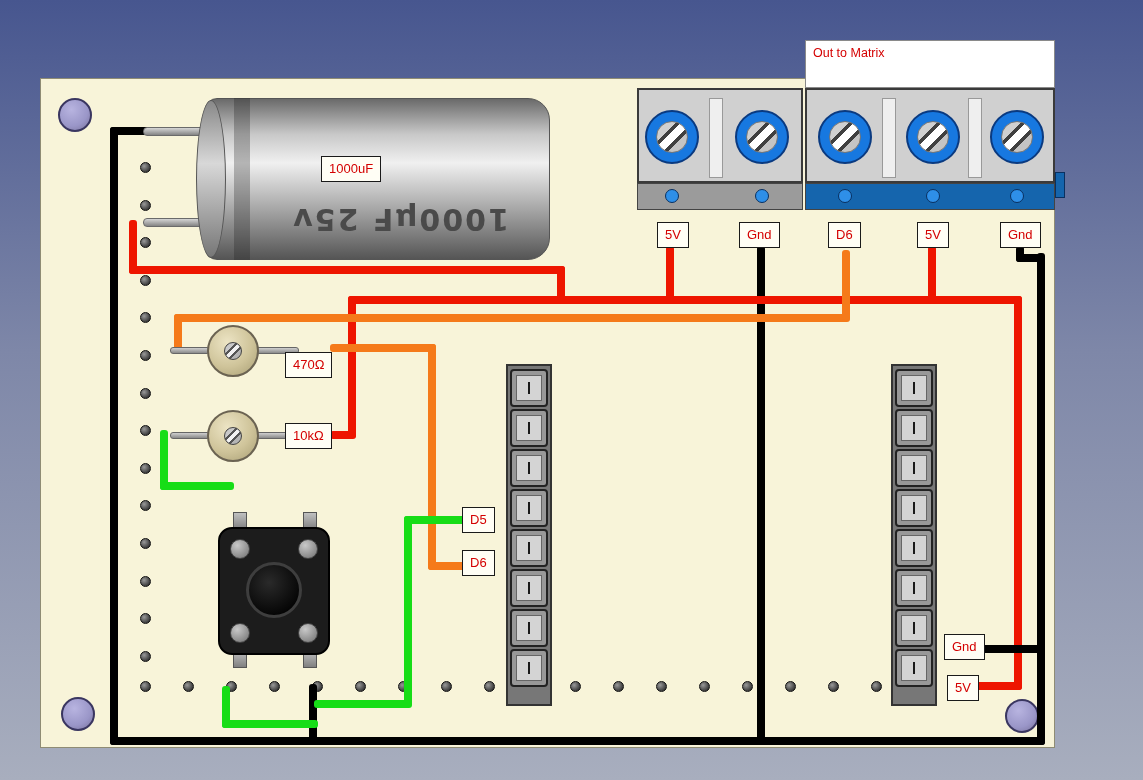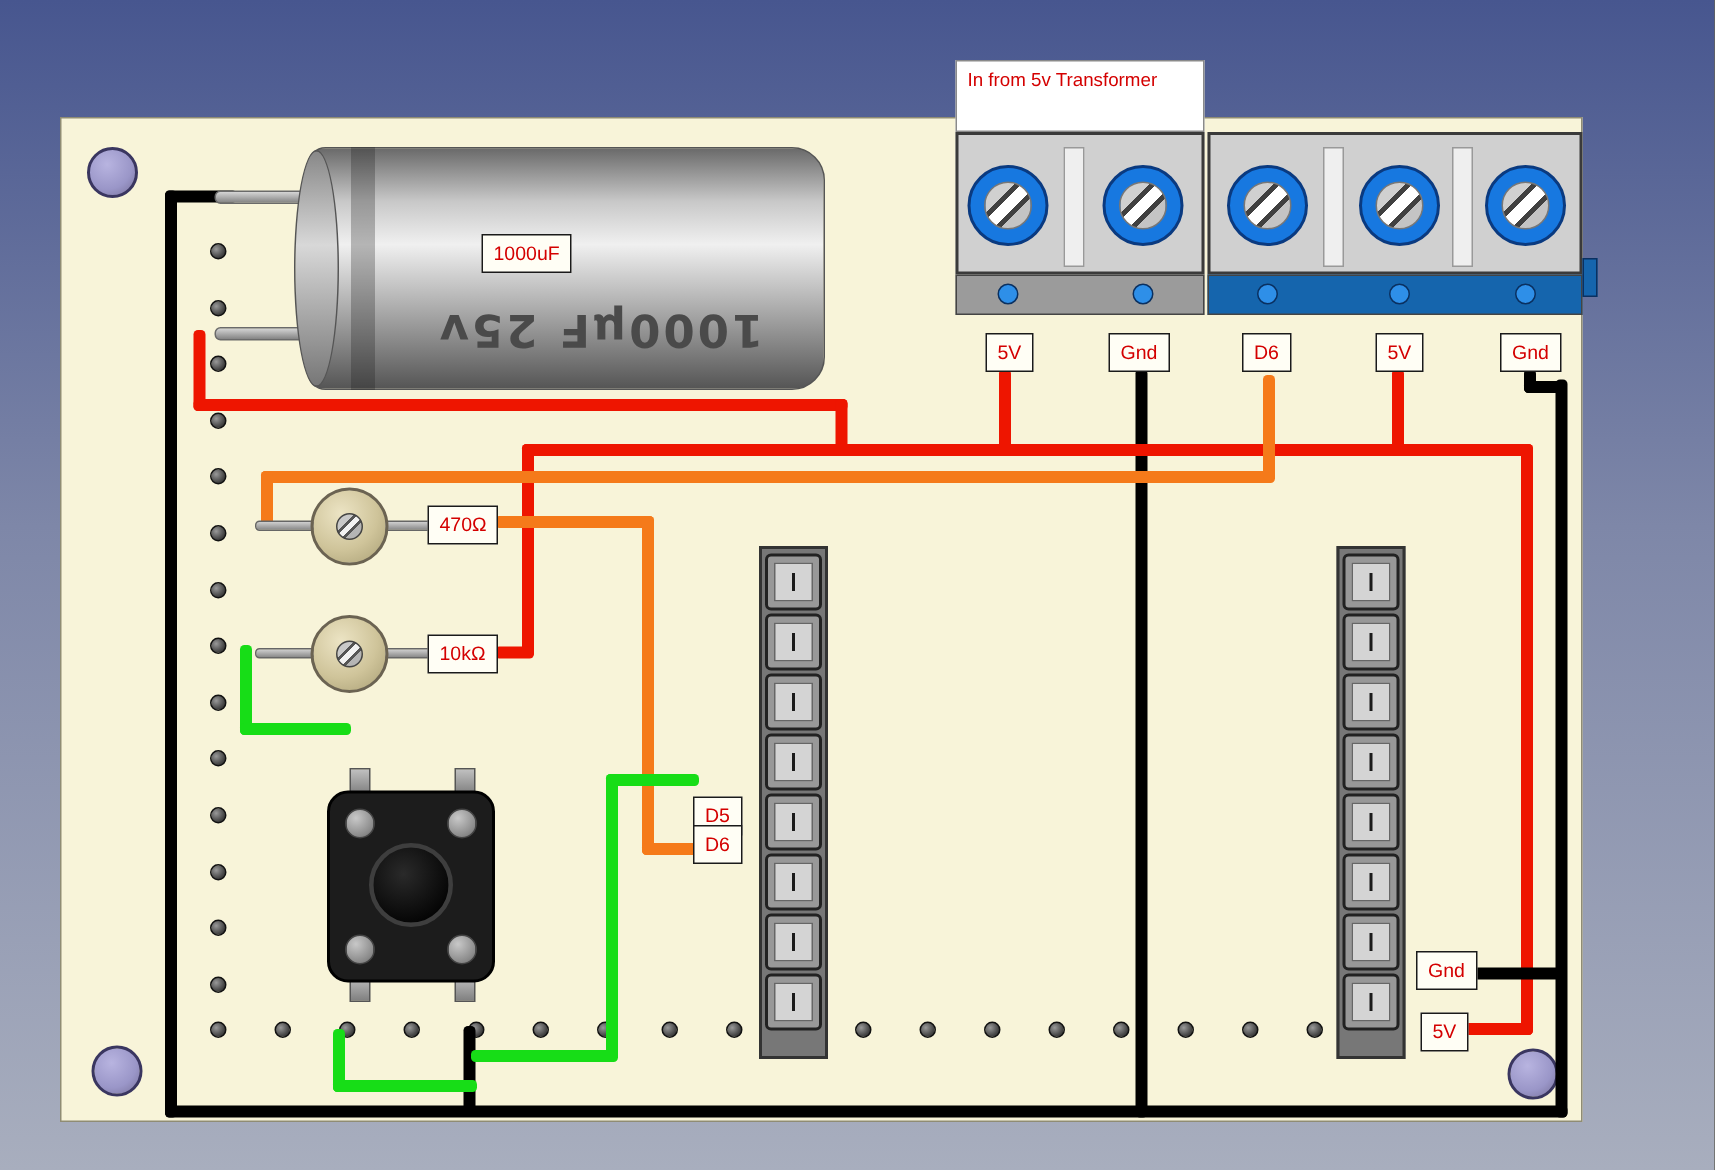--- a/index.html
+++ b/index.html
@@ -269,21 +269,21 @@
           <div class="pin-core"></div>
         </div>
       </div>
       <div class="pin">
         <div class="pin-mid">
           <div class="pin-core"></div>
         </div>
       </div>
     </div>
 
-  <div class="topbox" style="left:637px;width:166px">In from 5v Transformer</div>
+  <div class="topbox" style="left:805px;width:250px">Out to Matrix</div>
 
   <div class="tblock" style="left:637px;width:166px">
     <div class="tblock-body"></div>
     <div class="divider" style="left:72px"></div>
     <div class="screw" style="left:8px;top:22px">
         <div class="screw-slot"></div>
       </div>
     <div class="screw" style="left:98px;top:22px">
         <div class="screw-slot"></div>
       </div>
@@ -306,23 +306,23 @@
         <div class="screw-slot"></div>
       </div>
     <div class="tblock-strip strip-blue"></div>
     <div class="strip-dot" style="left:33px;top:101px"></div>
     <div class="strip-dot" style="left:121px;top:101px"></div>
     <div class="strip-dot" style="left:205px;top:101px"></div>
   </div>
   <div id="side-tab"></div>
 
   <div class="tag" style="left:321px;top:156px">1000uF</div>
-  <div class="tag" style="left:285px;top:337px">470Ω</div>
+  <div class="tag" style="left:285px;top:352px">470Ω</div>
   <div class="tag" style="left:285px;top:423px">10kΩ</div>
-  <div class="tag" style="left:462px;top:531px">D5</div>
+  <div class="tag" style="left:462px;top:507px">D5</div>
   <div class="tag" style="left:462px;top:550px">D6</div>
   <div class="tag" style="left:657px;top:222px">5V</div>
   <div class="tag" style="left:739px;top:222px">Gnd</div>
   <div class="tag" style="left:828px;top:222px">D6</div>
   <div class="tag" style="left:917px;top:222px">5V</div>
   <div class="tag" style="left:1000px;top:222px">Gnd</div>
   <div class="tag" style="left:944px;top:634px">Gnd</div>
   <div class="tag" style="left:947px;top:675px">5V</div>
 
 <div class="hole" style="left: 140px; top: 162px;"></div>

